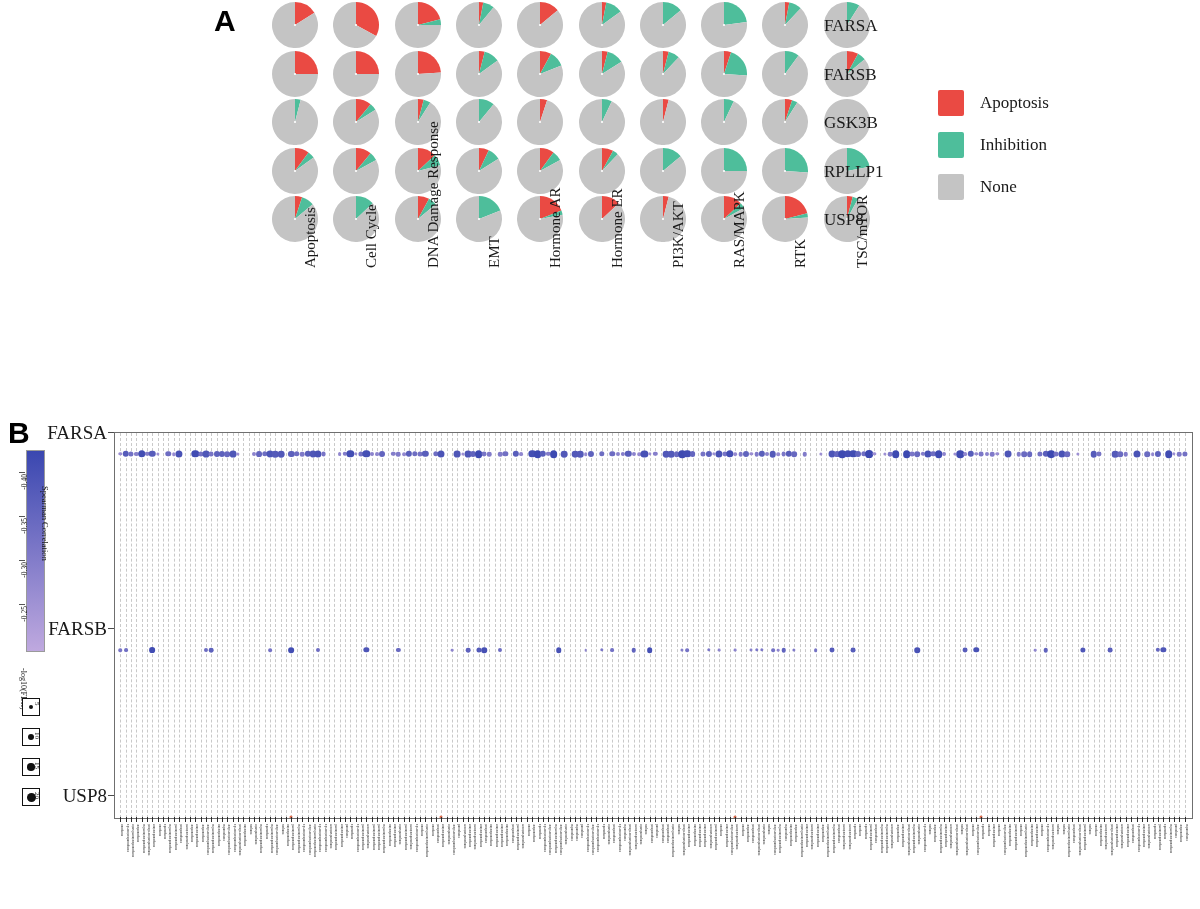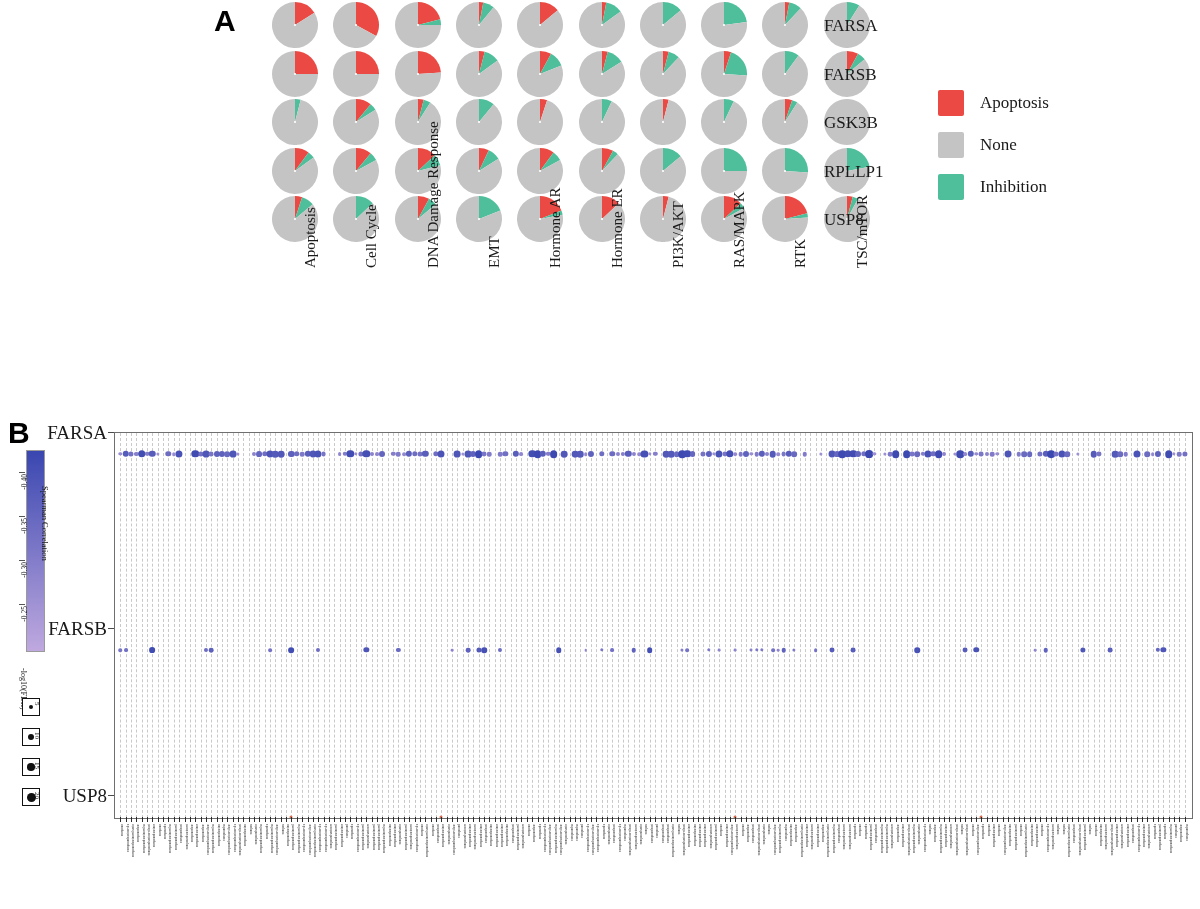--- a/index.html
+++ b/index.html
@@ -617,26 +617,26 @@
       <div class="path-label" style="left: 792.4px; top: 268px;">RTK</div>
       <div class="path-label" style="left: 853.7px; top: 268px;">TSC/mTOR</div>
     </div>
 
   <div id="legend-a">
       <div class="legend-a-row">
         <div class="legend-a-swatch" style="background: rgb(234, 74, 67);"></div>
         <div class="legend-a-text">Apoptosis</div>
       </div>
       <div class="legend-a-row">
+        <div class="legend-a-swatch" style="background: rgb(78, 190, 155);"></div>
+        <div class="legend-a-text">Inhibition</div>
+      </div>
+      <div class="legend-a-row">
         <div class="legend-a-swatch" style="background: rgb(196, 196, 196);"></div>
         <div class="legend-a-text">None</div>
-      </div>
-      <div class="legend-a-row">
-        <div class="legend-a-swatch" style="background: rgb(78, 190, 155);"></div>
-        <div class="legend-a-text">Inhibition</div>
       </div>
     </div>
 </div>
 
 <div id="panel-b">
 
   <div id="colorbar-wrap">
     <div id="colorbar" style="background: linear-gradient(rgb(58, 71, 176), rgb(191, 169, 223));"></div>
     <div id="cb-ticks">
         <div class="cb-tick" style="top: 22px;"></div>

